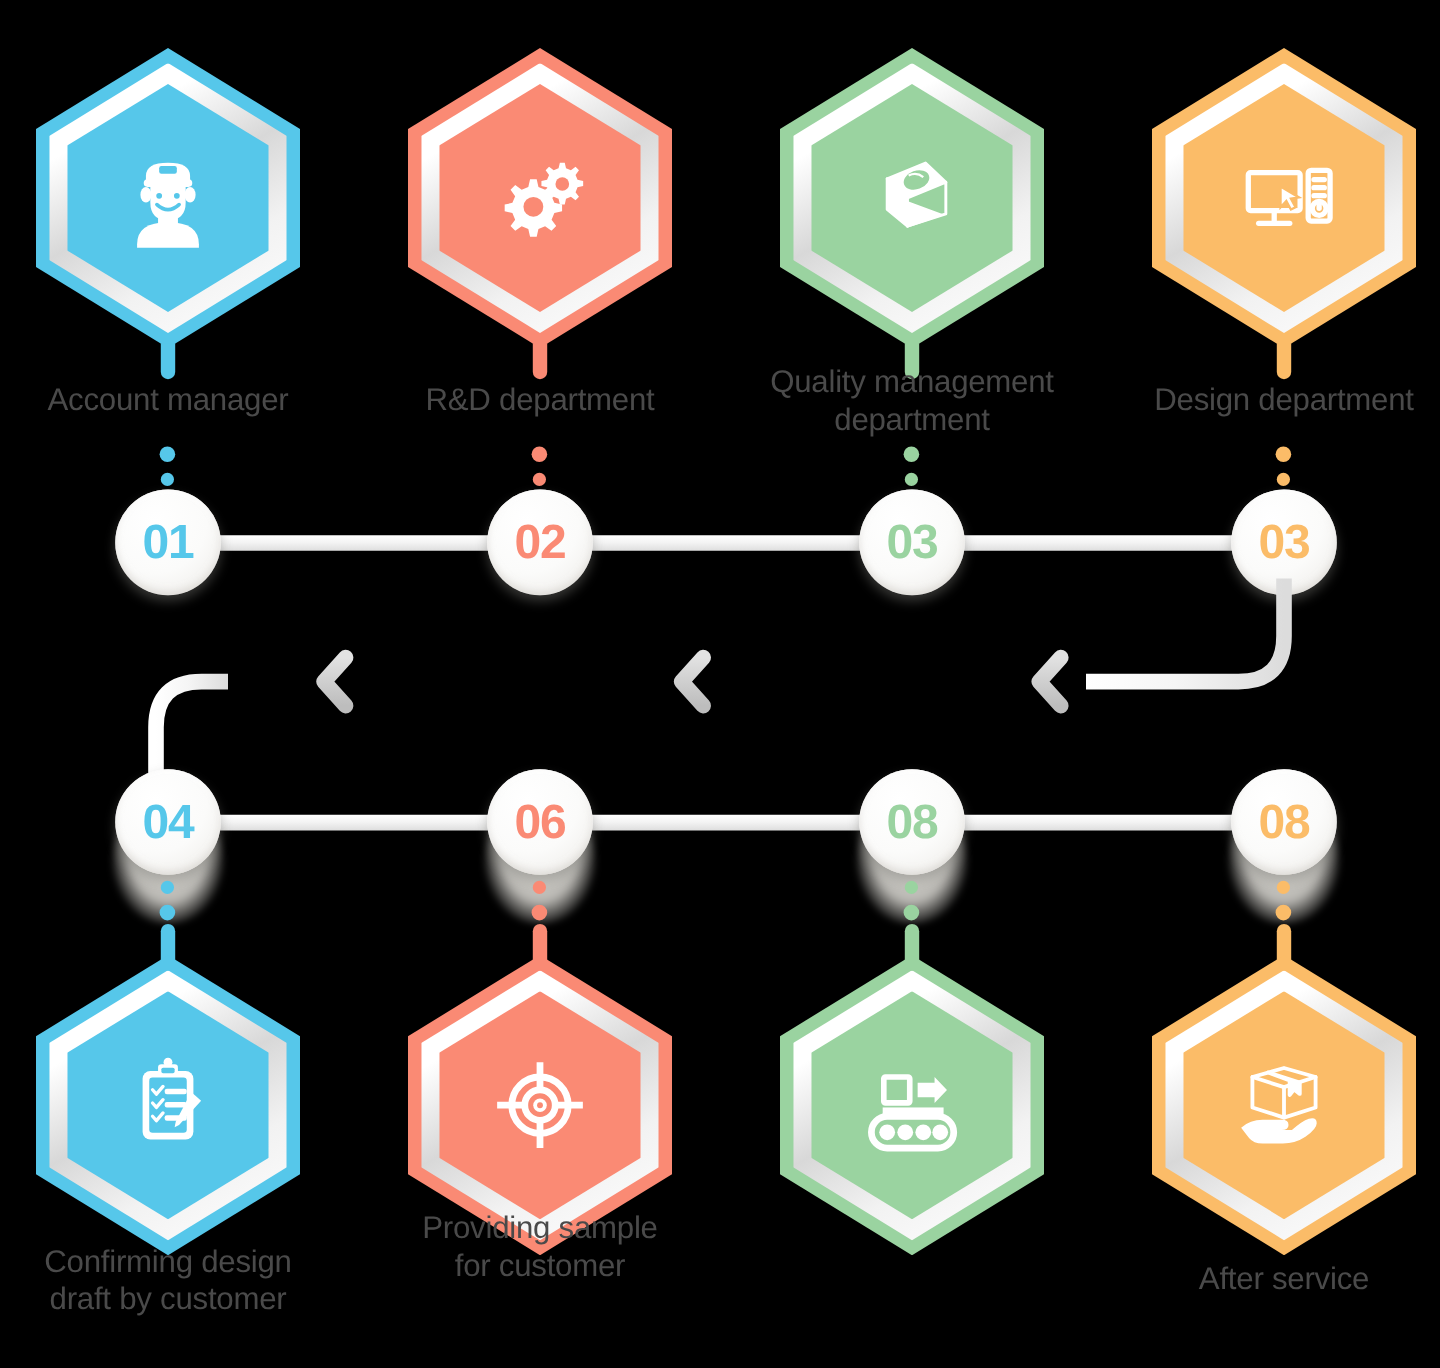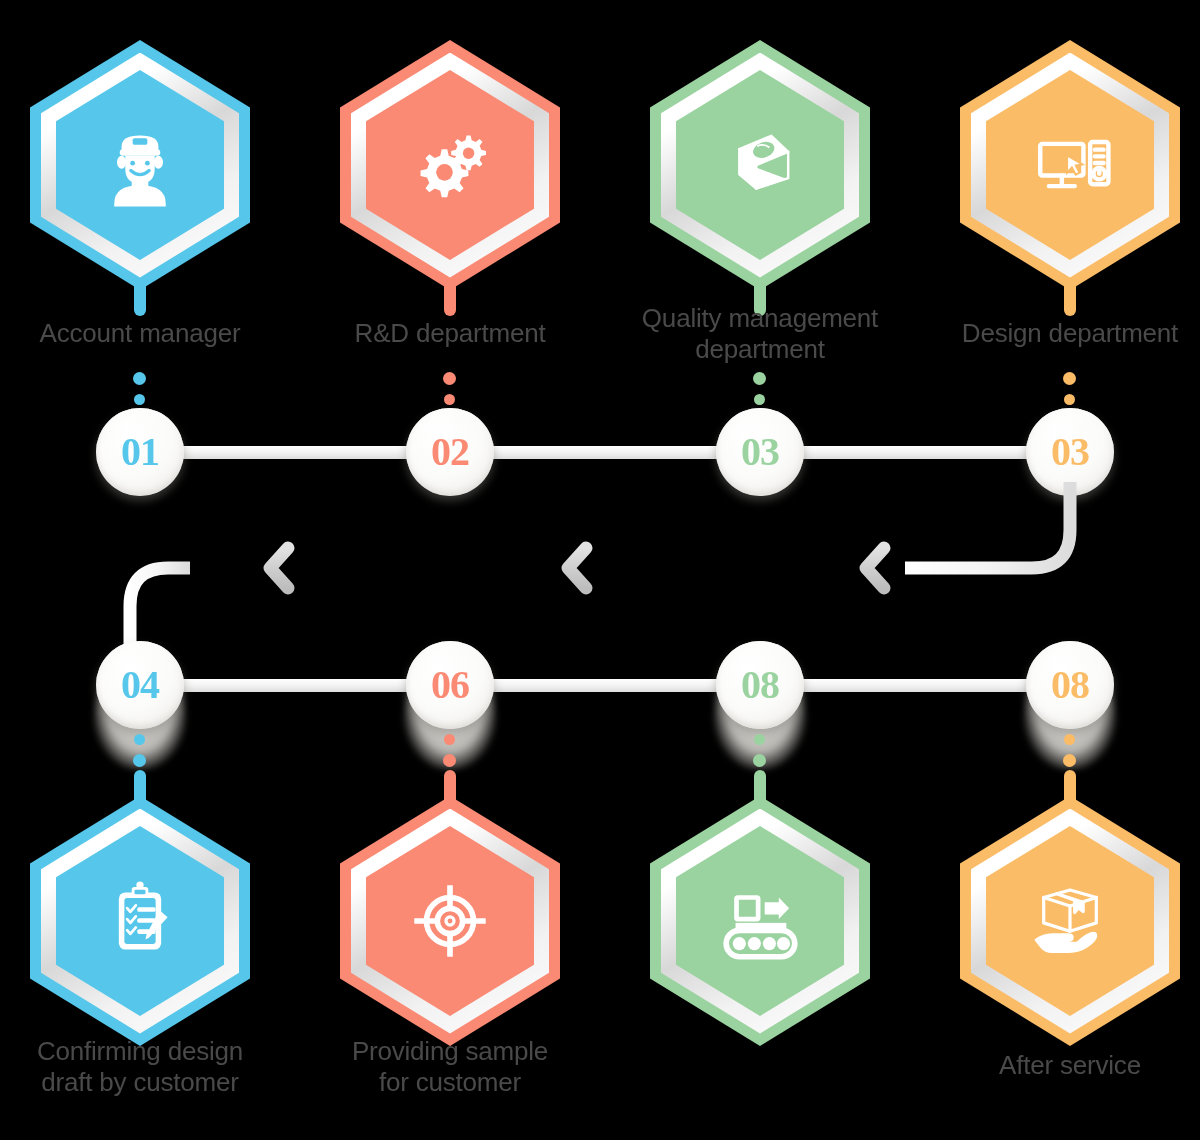--- a/index.html
+++ b/index.html
@@ -89,21 +89,20 @@
     height: 13px;
     background: linear-gradient(180deg, #ffffff 0%, #f4f4f4 45%, #dedede 100%);
     border-radius: 2px;
   }
 
   
   .num-node {
     position: absolute;
     width: 88px;
     height: 88px;
-    font-family: Liberation Serif, serif;
   }
   .num-circle {
     position: absolute;
     left: 0; top: 0;
     width: 88px;
     height: 88px;
     border-radius: 50%;
     background: radial-gradient(circle at 38% 30%, #ffffff 0%, #fbfbfa 52%, #eceae6 100%);
     box-shadow: 0 5px 10px rgba(120,120,115,0.45),
                 inset 0 -3px 6px rgba(205,203,196,0.55),
@@ -432,17 +431,17 @@
           <path d="M50 34 L50 61"></path>
           <path d="M36 21 L64 30 L64 40 L59 36 L55 41 L55 28 Z" fill="#ffffff"></path>
         </g>
         <path d="M12 70 q8-7 19-7 l17 0 q6 0 6 4.5 t-6 4.5 l-11 0 l20 0 q9-8 15-10 q7-2 7 4 q0 5-10 12 q-9 6-20 6 l-18 0 q-8 0-12-5 z" fill="#ffffff"></path>
       </svg>
     </div>
   </div>
 
   <div class="caption" style="left:0px; top:1036px; width:280px;">Confirming design
 draft by customer</div>
-  <div class="caption" style="left:310px; top:1036px; width:280px;">Providing sample
+  <div class="caption" style="left:310px; top:1008px; width:280px;">Providing sample
 for customer</div>
   <div class="caption" style="left:930px; top:1050px; width:280px;">After service</div>
 
 </div>
 
 </body></html>

